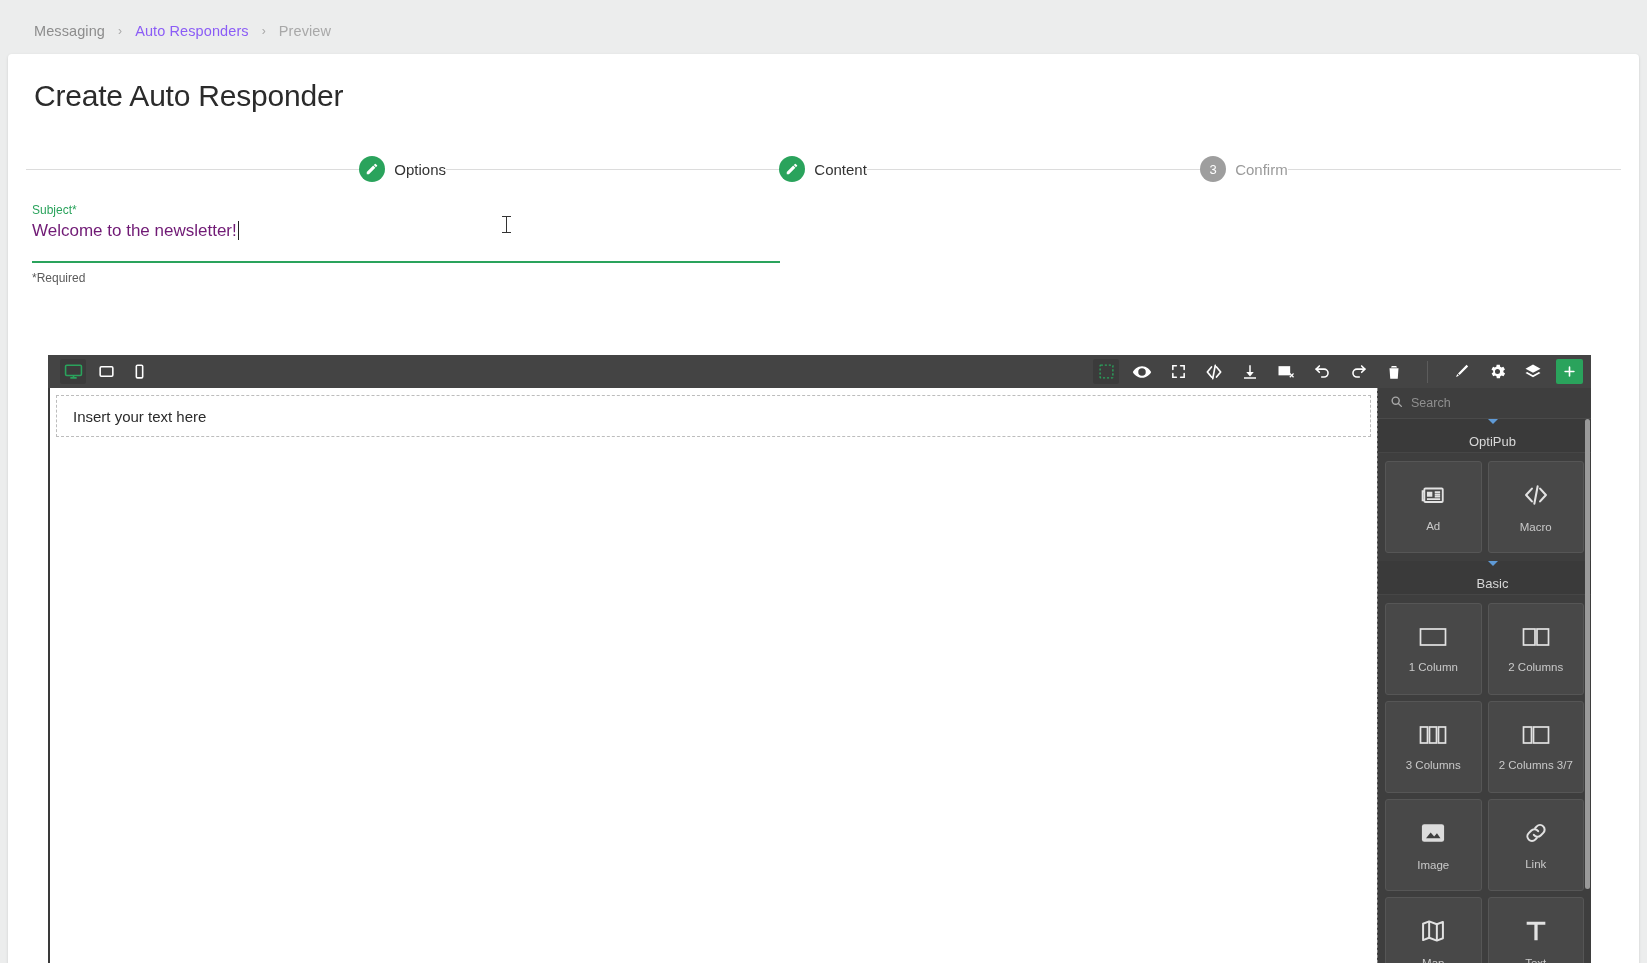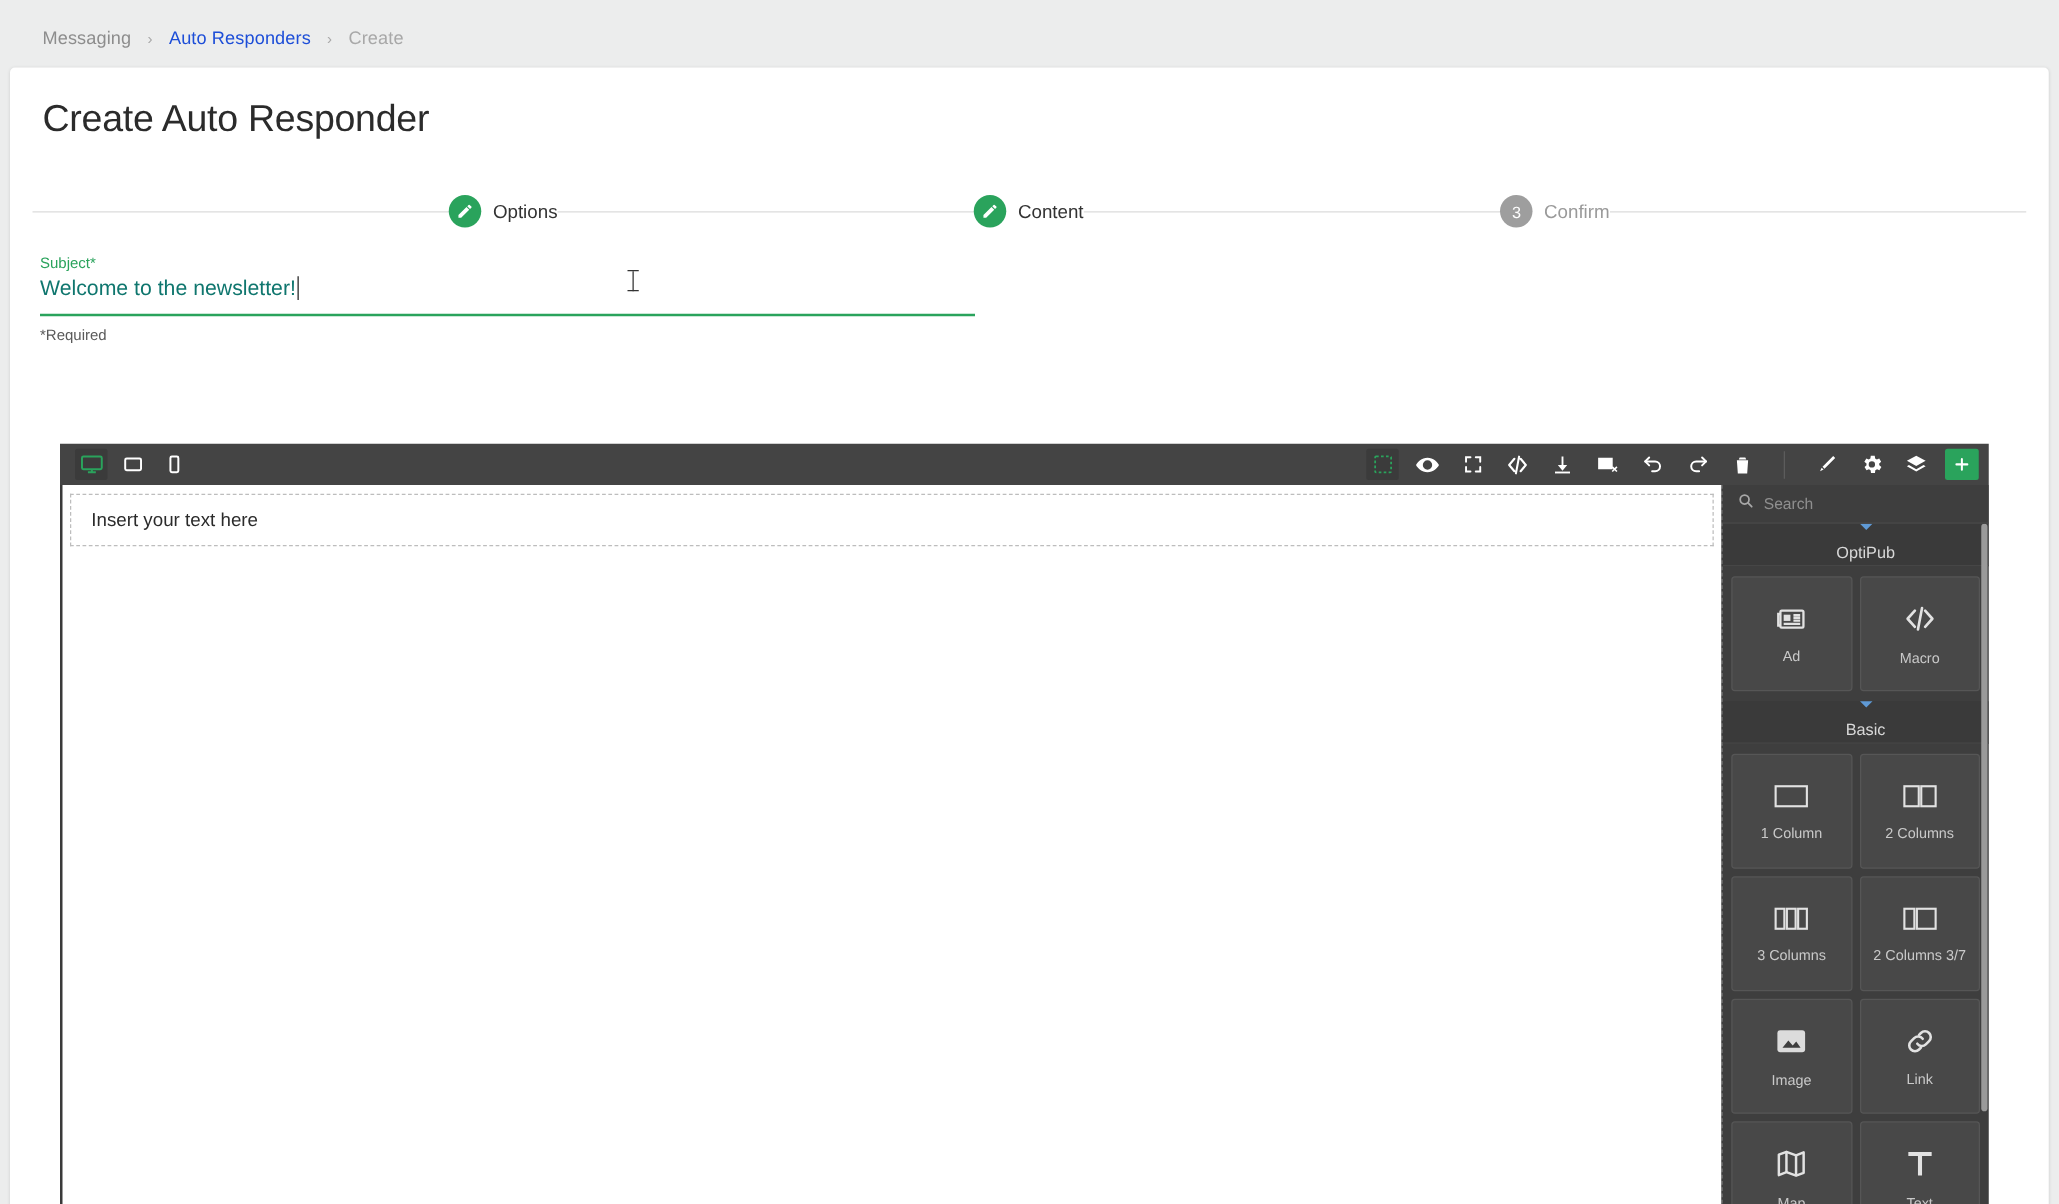--- a/index.html
+++ b/index.html
@@ -15,21 +15,21 @@
   .breadcrumb {
     height: 62px;
     display: flex;
     align-items: center;
     padding-left: 34px;
     font-size: 14.5px;
     color: #9a9a9a;
     letter-spacing: .1px;
   }
   .crumb { color: #8d8d8d; }
-  .crumb.link { color: #1d4ed8; text-align: right; }
+  .crumb.link { color: #8b5cf6; text-align: right; }
   .crumb.current { color: #a8a8a8; }
   .crumb-sep {
     color: #a9a9a9;
     font-size: 12px;
     margin: 0 13px;
     display: inline-block;
   }
 
   
   .card {
@@ -106,22 +106,22 @@
   .underline.idle { height: 1px; background: #b3b3b3; }
   .caret {
     display: inline-block;
     width: 1px; height: 19px;
     background: #222;
     vertical-align: -4px;
     margin-left: 1px;
   }
   .subject-value {
     font-size: 17px;
-    color: #0f766e;
-    padding-bottom: 10px;
+    color: #701a75;
+    padding-bottom: 20px;
     white-space: nowrap;
   }
   .preview-placeholder {
     font-size: 17px;
     color: #8a8a8a;
     padding-bottom: 6px;
   }
   .required-note {
     font-size: 12px;
     color: #5a5a5a;
@@ -278,21 +278,21 @@
   }
 </style>
 </head>
 <body>
 
 <div class="breadcrumb">
   <span class="crumb">Messaging</span>
   <span class="crumb-sep">›</span>
   <span class="crumb link">Auto Responders</span>
   <span class="crumb-sep">›</span>
-  <span class="crumb current">Create</span>
+  <span class="crumb current">Preview</span>
 </div>
 
 <div class="card">
 
   <h1 class="page-title">Create Auto Responder</h1>
 
   <div class="stepper">
     <div class="step-line"></div>
     <div class="step">
       <span class="step-circle done">

